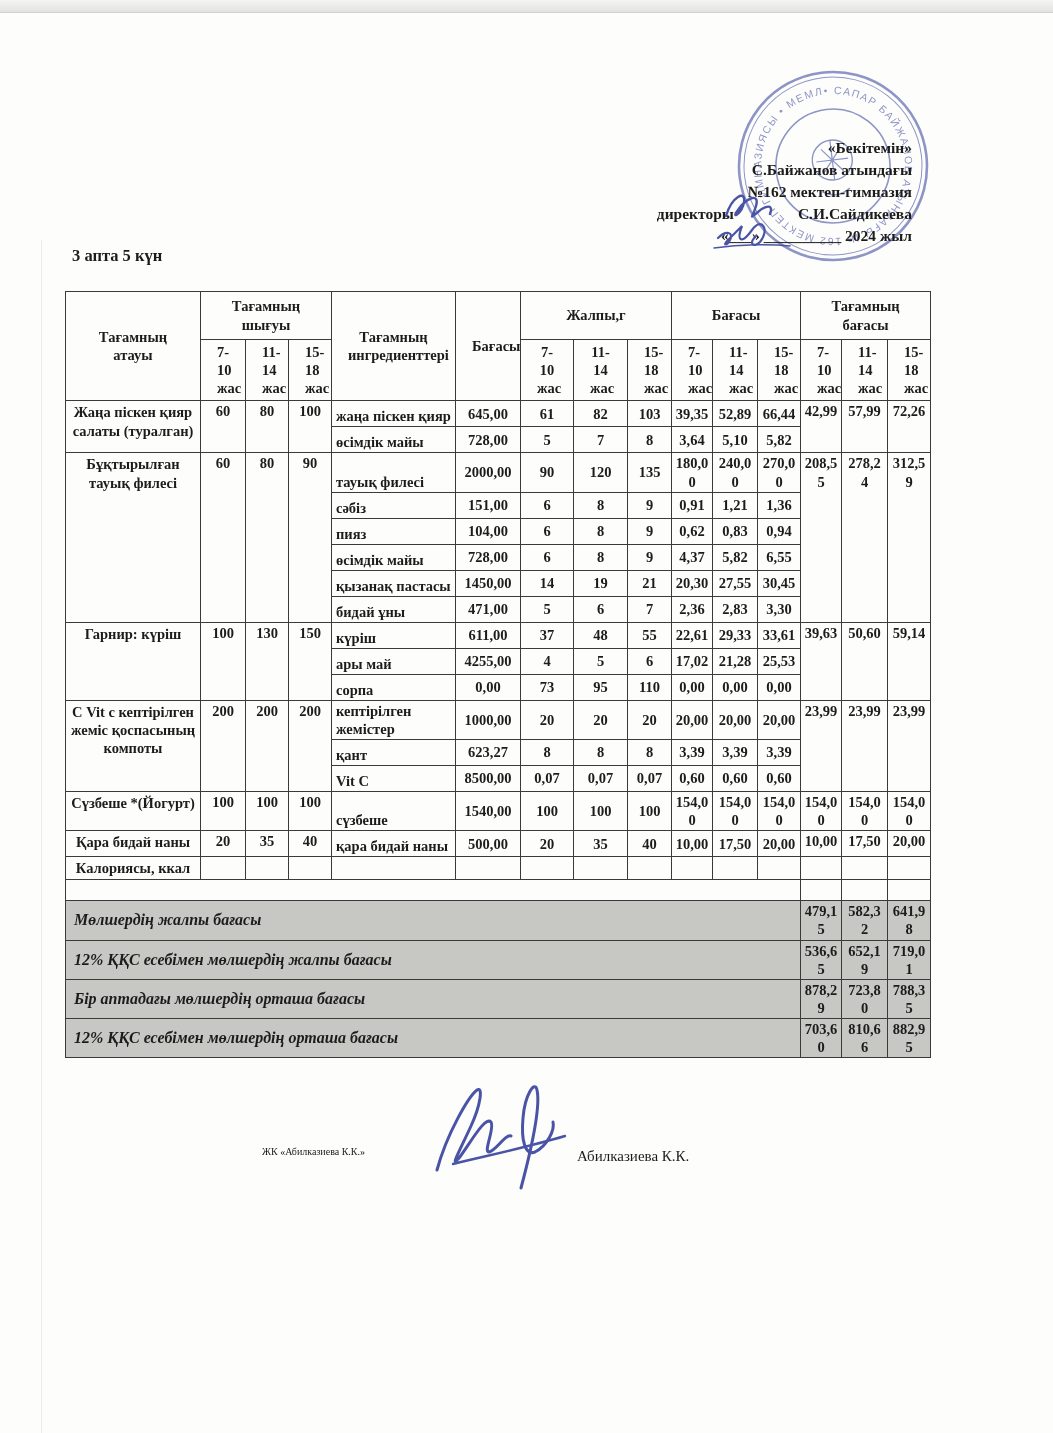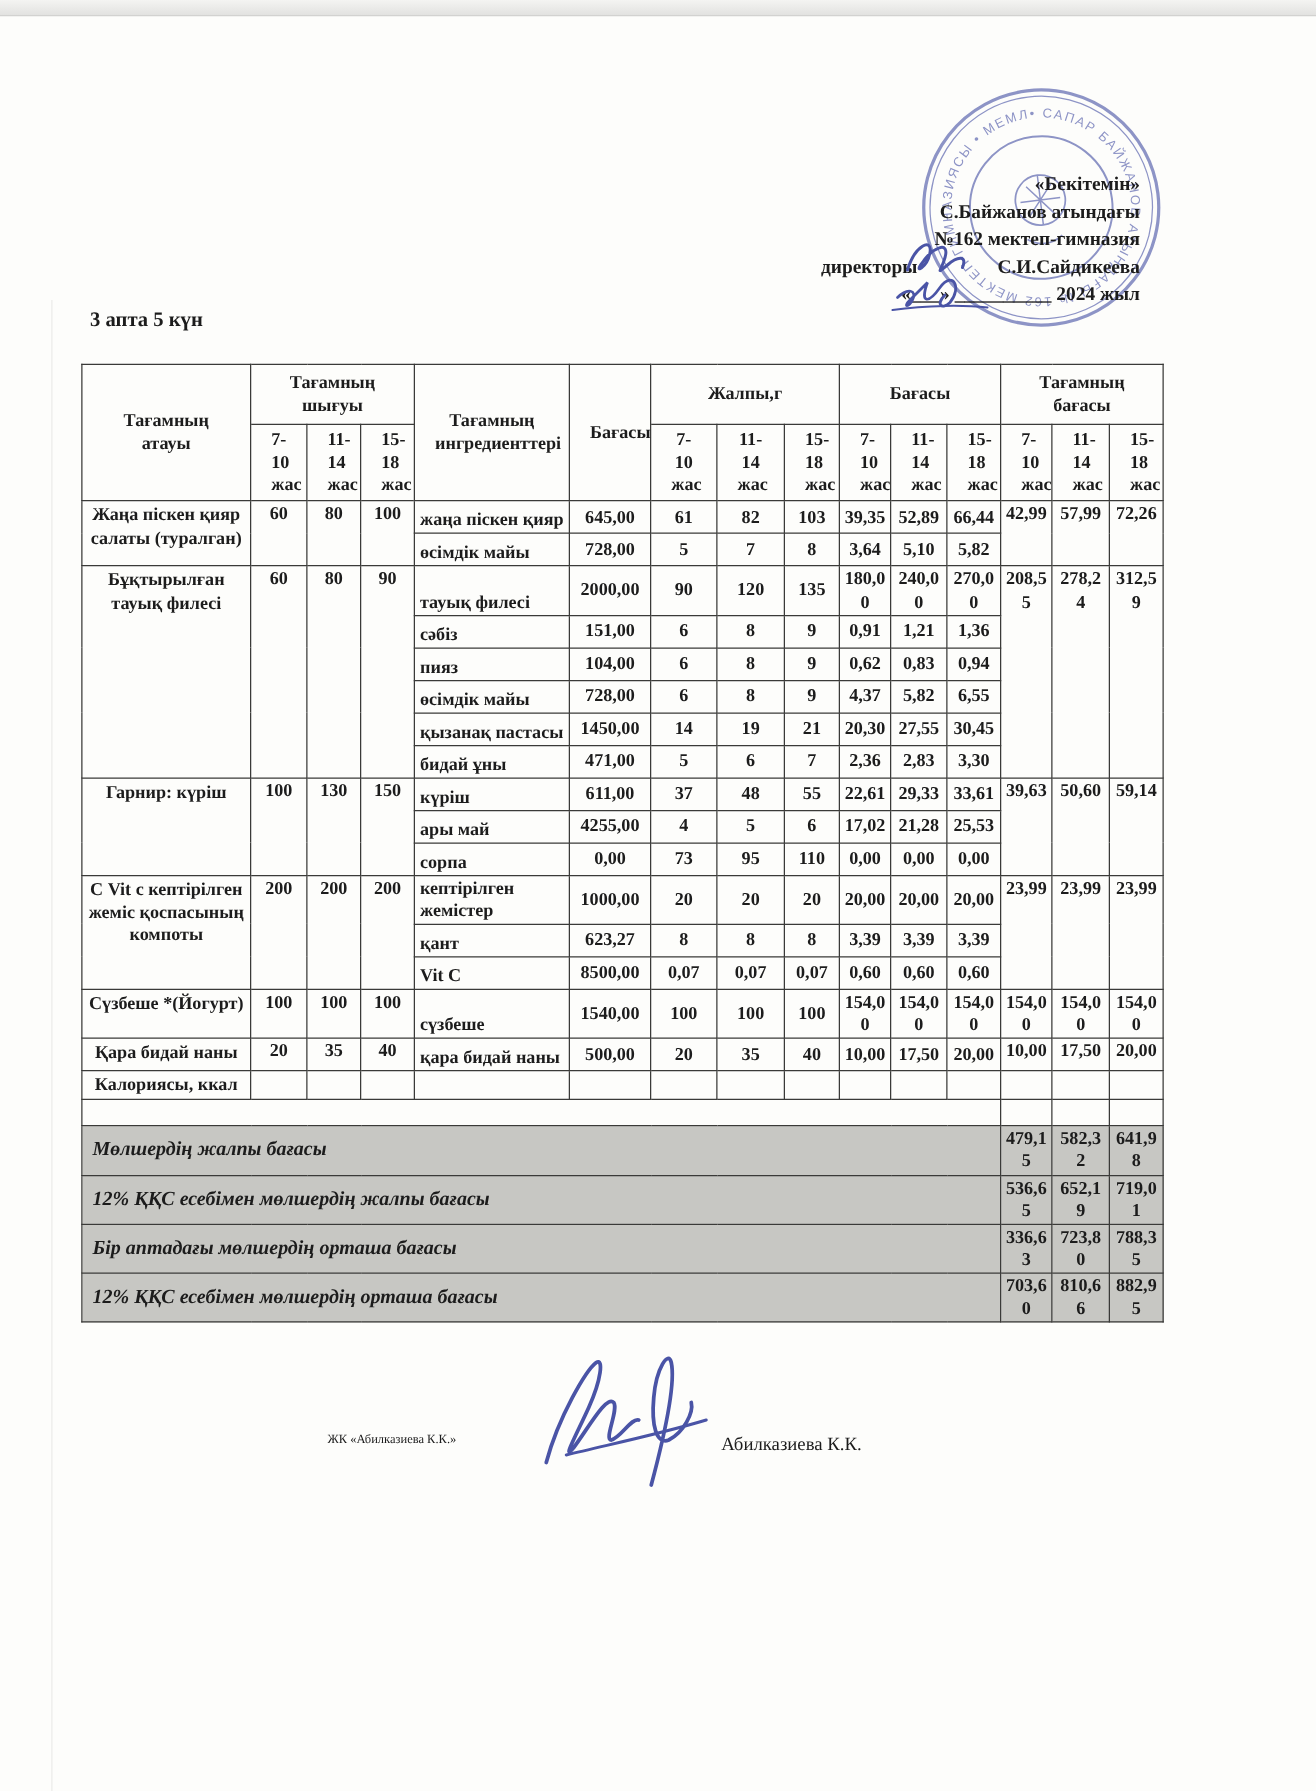--- a/index.html
+++ b/index.html
@@ -370,21 +370,21 @@
           <td class="sum-val">641,98</td>
         </tr>
         <tr class="summary-row">
           <td colspan="12" class="sum-label">12% ҚҚС есебімен мөлшердің жалпы бағасы</td>
           <td class="sum-val">536,65</td>
           <td class="sum-val">652,19</td>
           <td class="sum-val">719,01</td>
         </tr>
         <tr class="summary-row">
           <td colspan="12" class="sum-label">Бір аптадағы мөлшердің орташа бағасы</td>
-          <td class="sum-val">336,63</td>
+          <td class="sum-val">878,29</td>
           <td class="sum-val">723,80</td>
           <td class="sum-val">788,35</td>
         </tr>
         <tr class="summary-row">
           <td colspan="12" class="sum-label">12% ҚҚС есебімен мөлшердің орташа бағасы</td>
           <td class="sum-val">703,60</td>
           <td class="sum-val">810,66</td>
           <td class="sum-val">882,95</td>
         </tr>
       </tbody>

